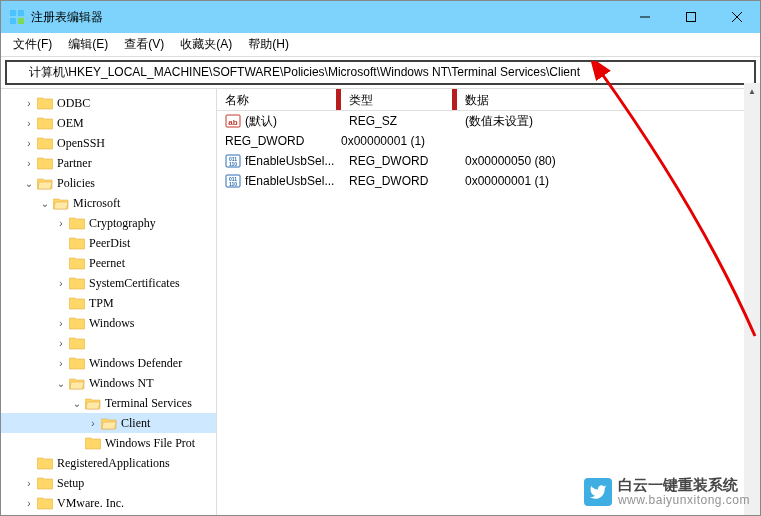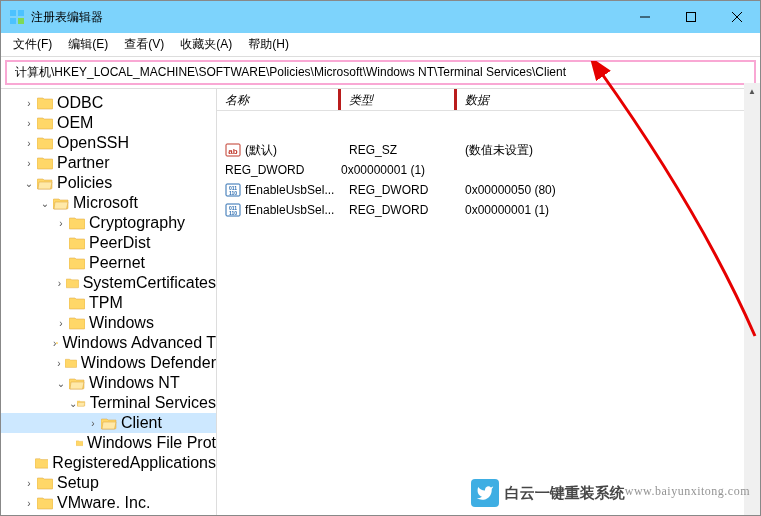--- a/index.html
+++ b/index.html
@@ -5,44 +5,44 @@
     * { margin: 0; padding: 0; box-sizing: border-box; }
     body { font-family: "Microsoft YaHei", "Segoe UI", sans-serif; font-size: 12px; background: #f0f0f0; overflow: hidden; width: 761px; height: 516px; }
     .window { width: 761px; height: 516px; background: #fff; border: 1px solid #888; display: flex; flex-direction: column; position: relative; }
     .titlebar { height: 32px; display: flex; align-items: center; padding-left: 8px; background: #7dd3fc; }
     .titlebar-icon { width: 16px; height: 16px; margin-right: 6px; }
     .titlebar-title { flex: 1; font-size: 12px; }
     .win-controls { display: flex; height: 100%; }
     .win-btn { width: 46px; display: flex; align-items: center; justify-content: center; cursor: default; }
     .menubar { height: 24px; display: flex; align-items: center; padding: 0 4px; background: #fff; border-bottom: 1px solid #ddd; }
     .menu-item { padding: 2px 8px; cursor: default; }
-    .address-bar { margin: 3px 4px; border: 2px solid #f9a8d4; padding: 2px 8px; font-size: 12px; background: #fff; }
+    .address-bar { margin: 3px 4px; border: 2px solid #404040; padding: 2px 22px; font-size: 12px; background: #fff; }
     .content { flex: 1; display: flex; overflow: hidden; border-top: 1px solid #ddd; }
     .tree-panel { width: 216px; overflow: hidden; border-right: 1px solid #ddd; background: #fff; padding-top: 4px; }
     .tree { list-style: none; }
     .tree li { white-space: nowrap; }
     .tree-row { display: flex; align-items: center; height: 20px; padding-left: 0; cursor: default; }
     .tree-row.selected { background: #cde8ff; }
     .expander { width: 16px; text-align: center; color: #555; font-size: 10px; user-select: none; }
     .folder-icon { width: 16px; height: 14px; margin-right: 4px; }
-    .tree-label { font-size: 16px; }
+    .tree-label { font-size: 12px; font-family: Liberation Serif, serif; }
     .list-panel { flex: 1; background: #fff; display: flex; flex-direction: column; }
     .list-header { display: flex; height: 22px; border-bottom: 1px solid #e0e0e0; background: #fff; }
-    .list-header .col { padding: 3px 8px; border-right: 3px solid #b91c1c; font-size: 12px; font-style: italic; }
+    .list-header .col { padding: 3px 8px; border-right: 5px solid #b91c1c; font-size: 12px; }
     .col-name { width: 124px; }
     .col-type { width: 116px; }
     .col-data { flex: 1; }
-    .list-body { flex: 1; margin-top: 29px; }
+    .list-body { flex: 1; }
     .list-row { display: flex; height: 20px; align-items: center; }
     .cell { padding: 0 8px; font-size: 12px; overflow: hidden; text-overflow: ellipsis; white-space: nowrap; }
     .cell.col-name { display: flex; align-items: center; gap: 4px; }
     .value-icon { width: 16px; height: 16px; flex-shrink: 0; }
     .watermark { position: absolute; right: 10px; bottom: 8px; display: flex; align-items: center; gap: 6px; opacity: 0.9; }
     .watermark-logo { width: 28px; height: 28px; background: #2aa6e0; border-radius: 4px; display: flex; align-items: center; justify-content: center; }
-    .watermark-text { display: flex; flex-direction: row; line-height: 1.1; font-family: Liberation Serif, serif; }
+    .watermark-text { display: flex; flex-direction: column; line-height: 1.1; }
     .watermark-cn { font-size: 15px; font-weight: bold; color: #333; }
     .watermark-en { font-size: 12px; color: #888; letter-spacing: 0.5px; }
     .arrow-annotation { position: absolute; top: 60px; right: 0; width: 180px; height: 280px; pointer-events: none; }
     .scrollbar-v { position: absolute; right: 0; top: 82px; bottom: 0; width: 16px; background: #f0f0f0; }
     .scroll-arrow { height: 16px; display:flex; align-items:center; justify-content:center; font-size:8px; color:#555;}
     .indent-1 { padding-left: 20px; }
     .indent-2 { padding-left: 36px; }
     .indent-3 { padding-left: 52px; }
     .indent-4 { padding-left: 68px; }
     .indent-5 { padding-left: 84px; }
@@ -202,21 +202,20 @@
               </svg>
               <span class="tree-label">Windows</span>
             </div>
           </li>
           <li>
             <div class="tree-row indent-3">
               <span class="expander">›</span>
               <svg class="folder-icon" viewBox="0 0 16 14">
                 <path d="M1 2h5l1 1h8a1 1 0 011 1v8a1 1 0 01-1 1H1a1 1 0 01-1-1V3a1 1 0 011-1z" fill="#ffd768" stroke="#d9a23d" stroke-width="0.5"></path>
               </svg>
-              <span class="tree-label">Windows Advanced T</span>
             </div>
           </li>
           <li>
             <div class="tree-row indent-3">
               <span class="expander">›</span>
               <svg class="folder-icon" viewBox="0 0 16 14">
                 <path d="M1 2h5l1 1h8a1 1 0 011 1v8a1 1 0 01-1 1H1a1 1 0 01-1-1V3a1 1 0 011-1z" fill="#ffd768" stroke="#d9a23d" stroke-width="0.5"></path>
               </svg>
               <span class="tree-label">Windows Defender</span>
             </div>

